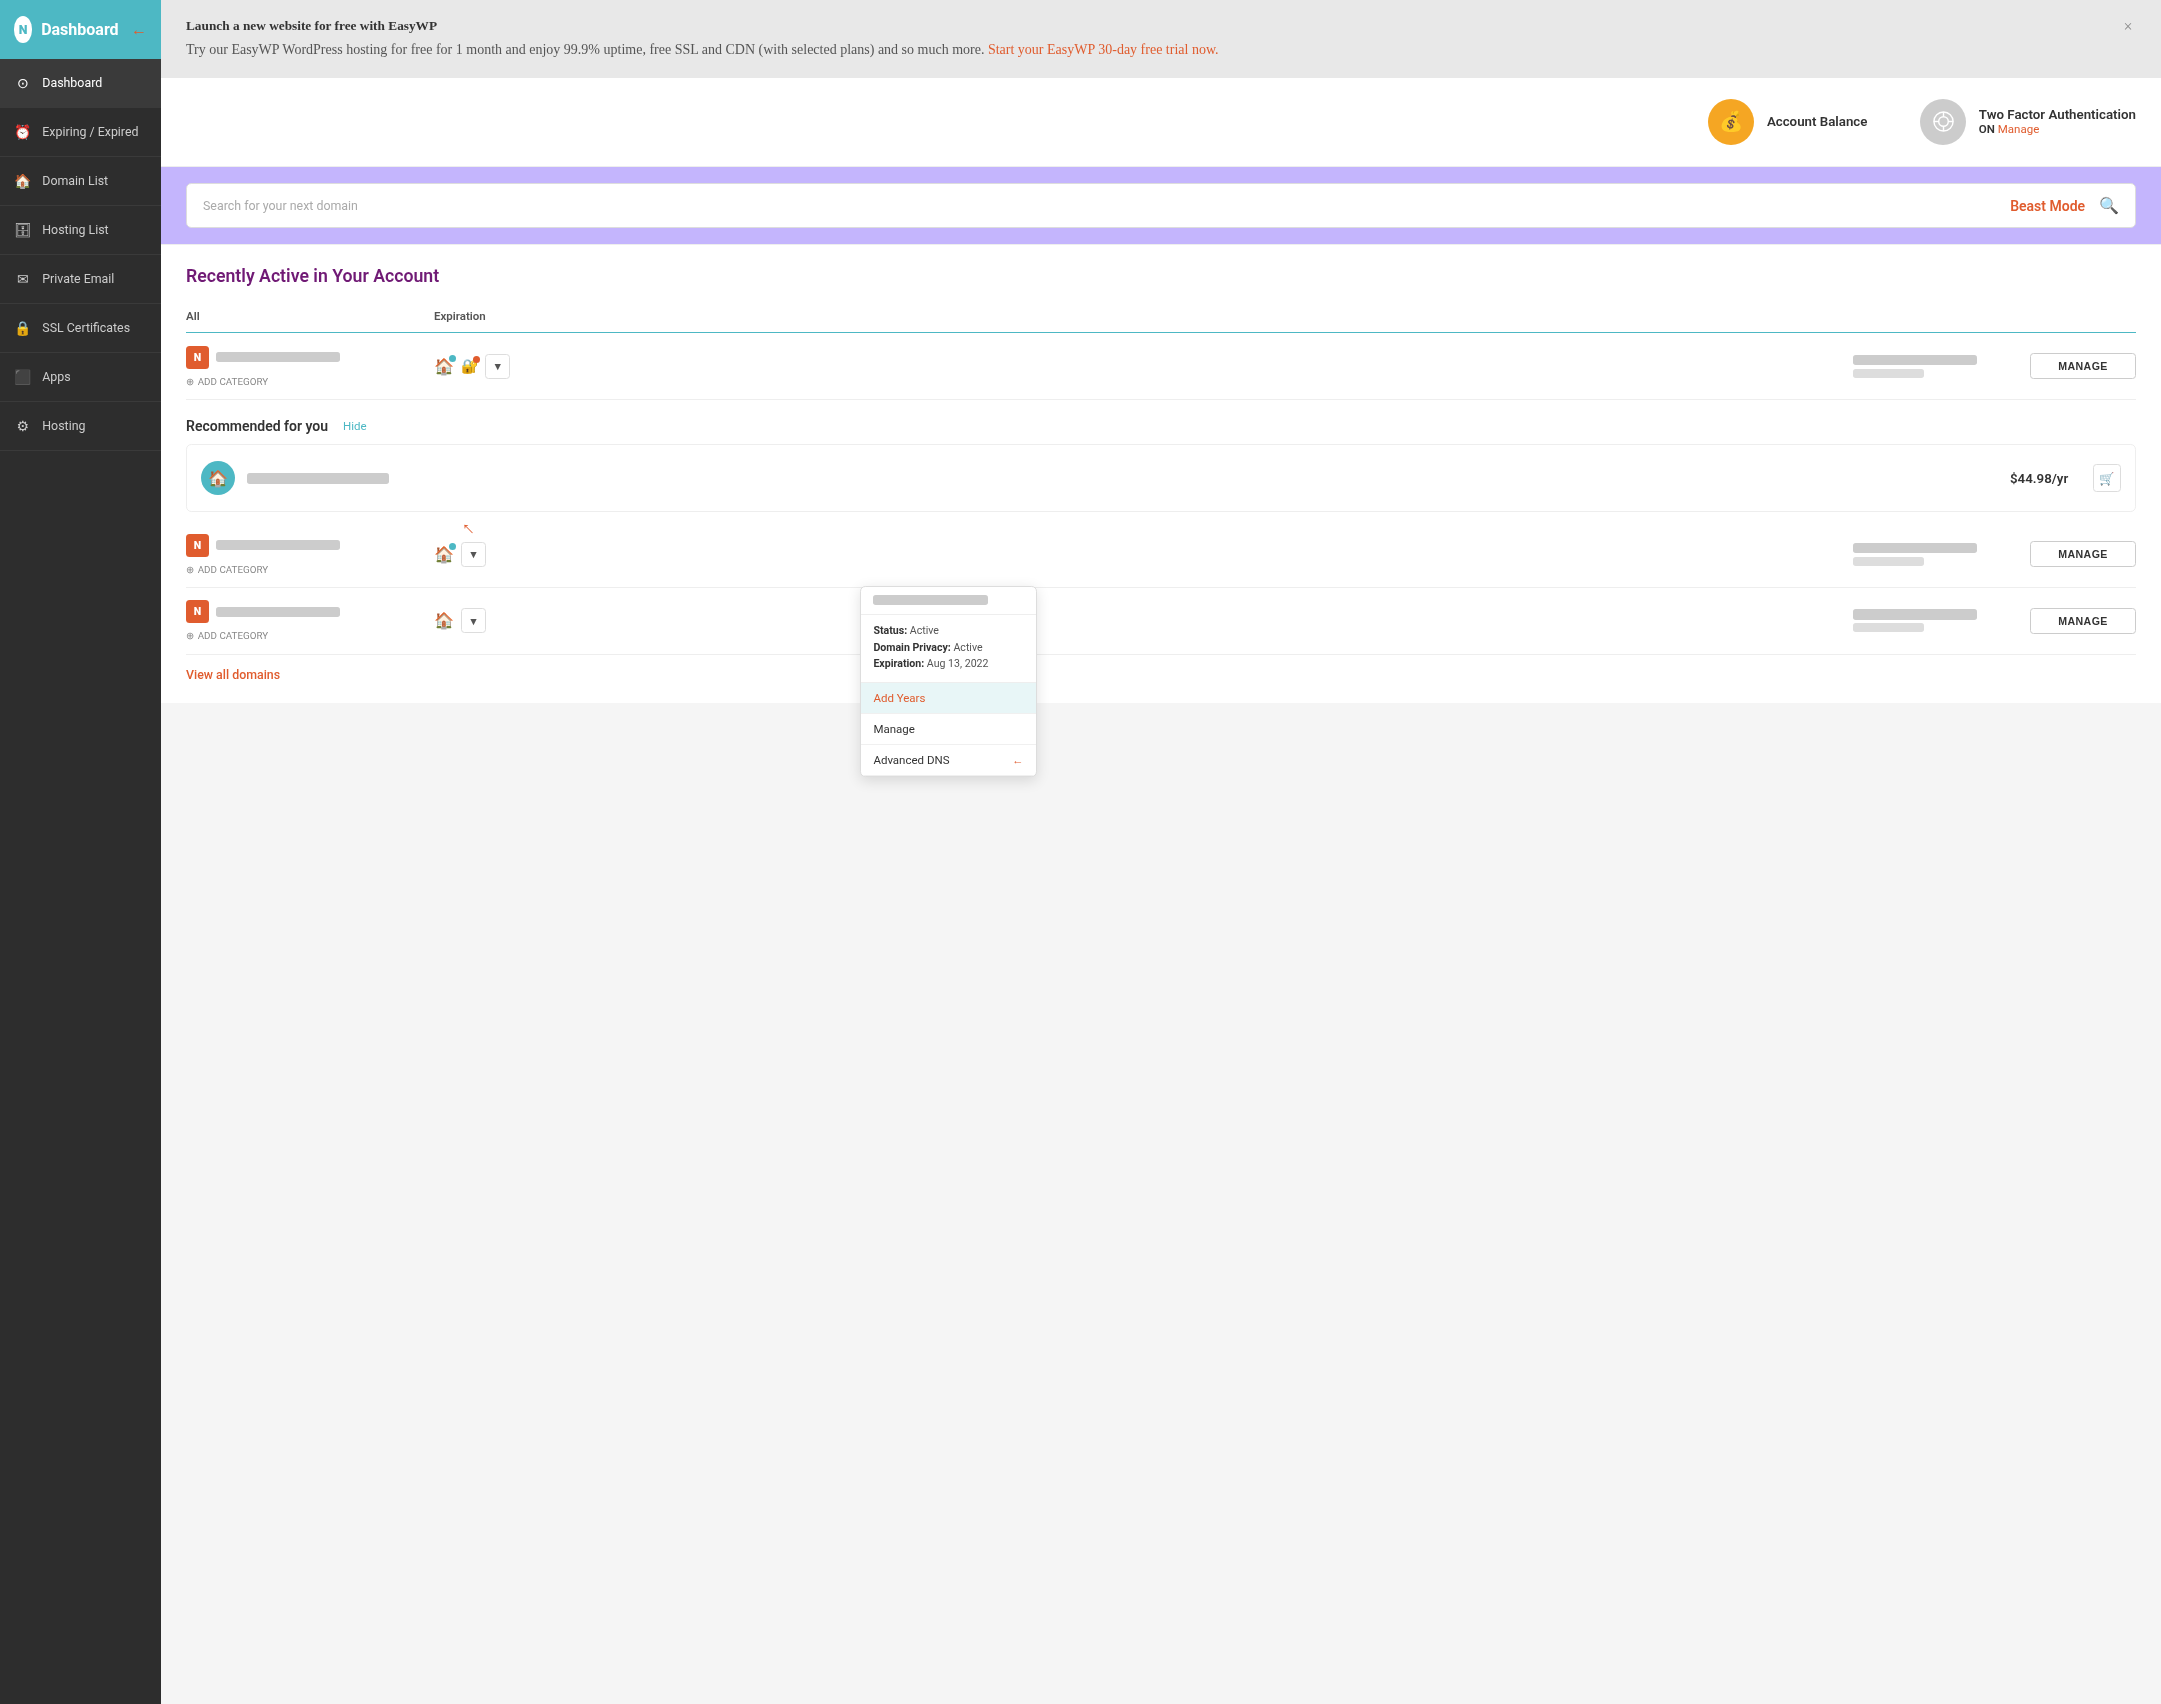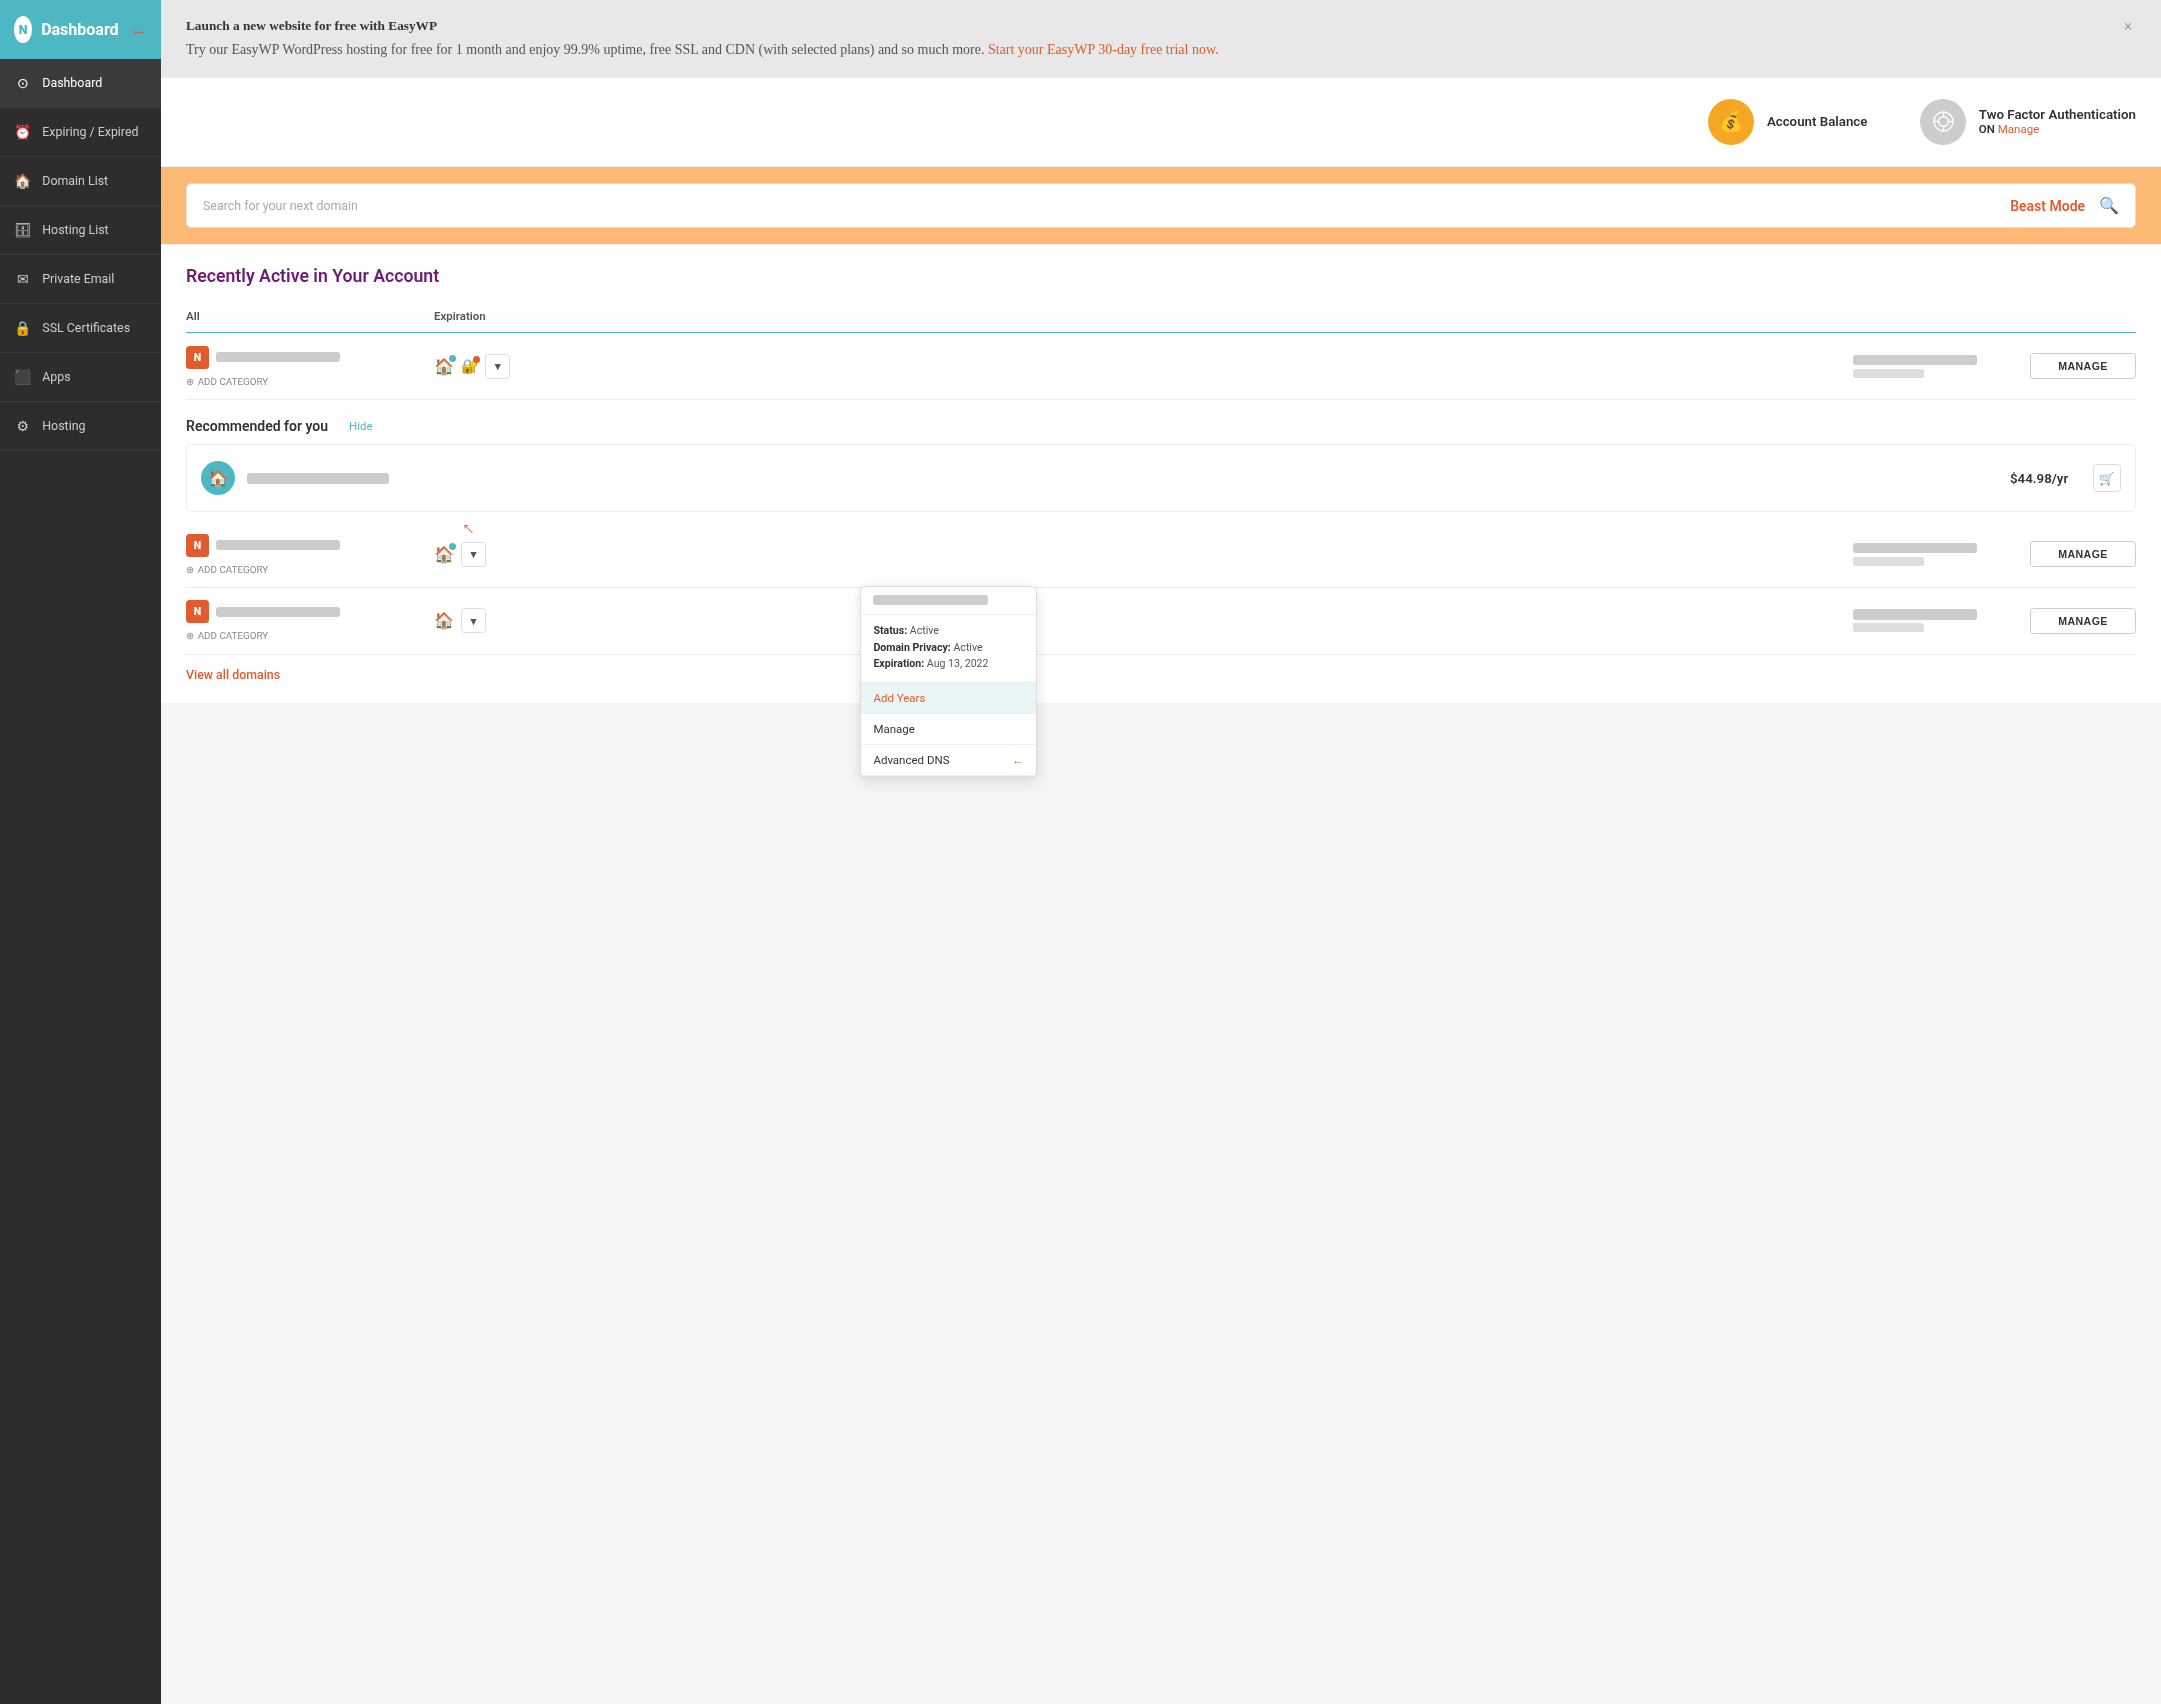--- a/index.html
+++ b/index.html
@@ -94,21 +94,21 @@
     }
     .account-icon-circle.orange { background: #f5a623; color: #fff; }
     .account-icon-circle.gray { background: #ccc; color: #fff; }
     .account-label { font-size: 13.3px; font-weight: 600; color: #333; }
     .account-sub { font-size: 11.5px; color: #555; }
     .account-sub .on { color: #333; font-weight: 600; }
     .account-sub .manage { color: #e05c2e; cursor: pointer; }
 
     
     .search-section {
-      background: #fdba74;
+      background: #c4b5fd;
       padding: 16px 25px;
       border-bottom: 0.9px solid #eee;
     }
     .search-box {
       background: #fff;
       border: 0.9px solid #ddd;
       border-radius: 5.3px;
       padding: 12.4px 16px;
       display: flex;
       align-items: center;
@@ -204,21 +204,21 @@
       font-weight: 600;
       cursor: pointer;
       color: #333;
       letter-spacing: 0.4px;
     }
 
     
     .recommended-header {
       display: flex;
       align-items: center;
-      gap: 21px;
+      gap: 15px;
       margin: 17.7px 0 10.6px 0;
     }
     .recommended-title { font-size: 14px; font-weight: 600; color: #333; }
     .hide-link { color: #4db8c4; cursor: pointer; font-size: 11.5px; }
     .recommended-row {
       background: #fff;
       border: 0.9px solid #eee;
       border-radius: 5.3px;
       padding: 16px 14px;
       display: flex;

